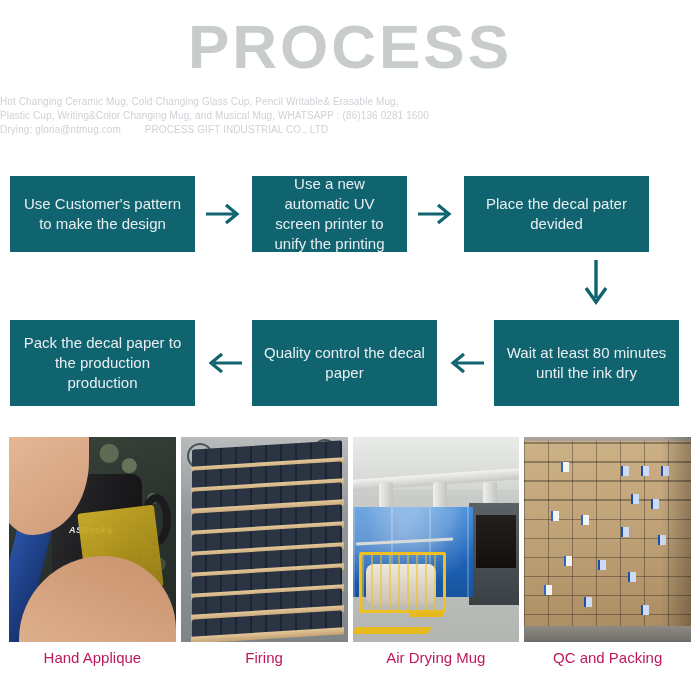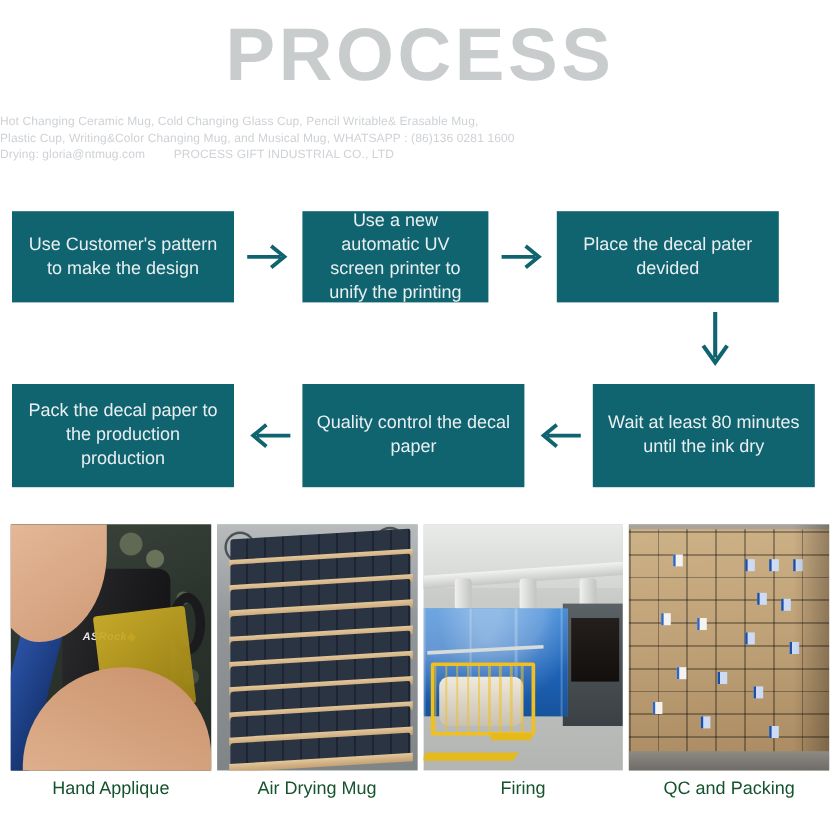--- a/index.html
+++ b/index.html
@@ -282,21 +282,21 @@
     position: absolute;
     top: 648px; left: 0; width: 700px;
     display: flex;
     padding: 0 9px;
     gap: 5px;
   }
   .caption {
     flex: 1 1 0;
     text-align: center;
     font-size: 15px;
-    color: #14532d;
+    color: #be185d;
     line-height: 20px;
   }
 </style>
 </head>
 <body>
 
 <div id="page">
 
   <div class="title">PROCESS</div>
 
@@ -444,18 +444,18 @@
       <div class="lbl blue" style="left:36%; top:78%"></div>
       <div class="lbl blue" style="left:70%; top:82%"></div>
       <div class="shadowR"></div>
       <div class="floor"></div>
     </div>
 
   </div>
 
   <div class="caption-row">
     <div class="caption">Hand Applique</div>
+    <div class="caption">Firing</div>
     <div class="caption">Air Drying Mug</div>
-    <div class="caption">Firing</div>
     <div class="caption">QC and Packing</div>
   </div>
 
 </div>
 
 </body></html>

